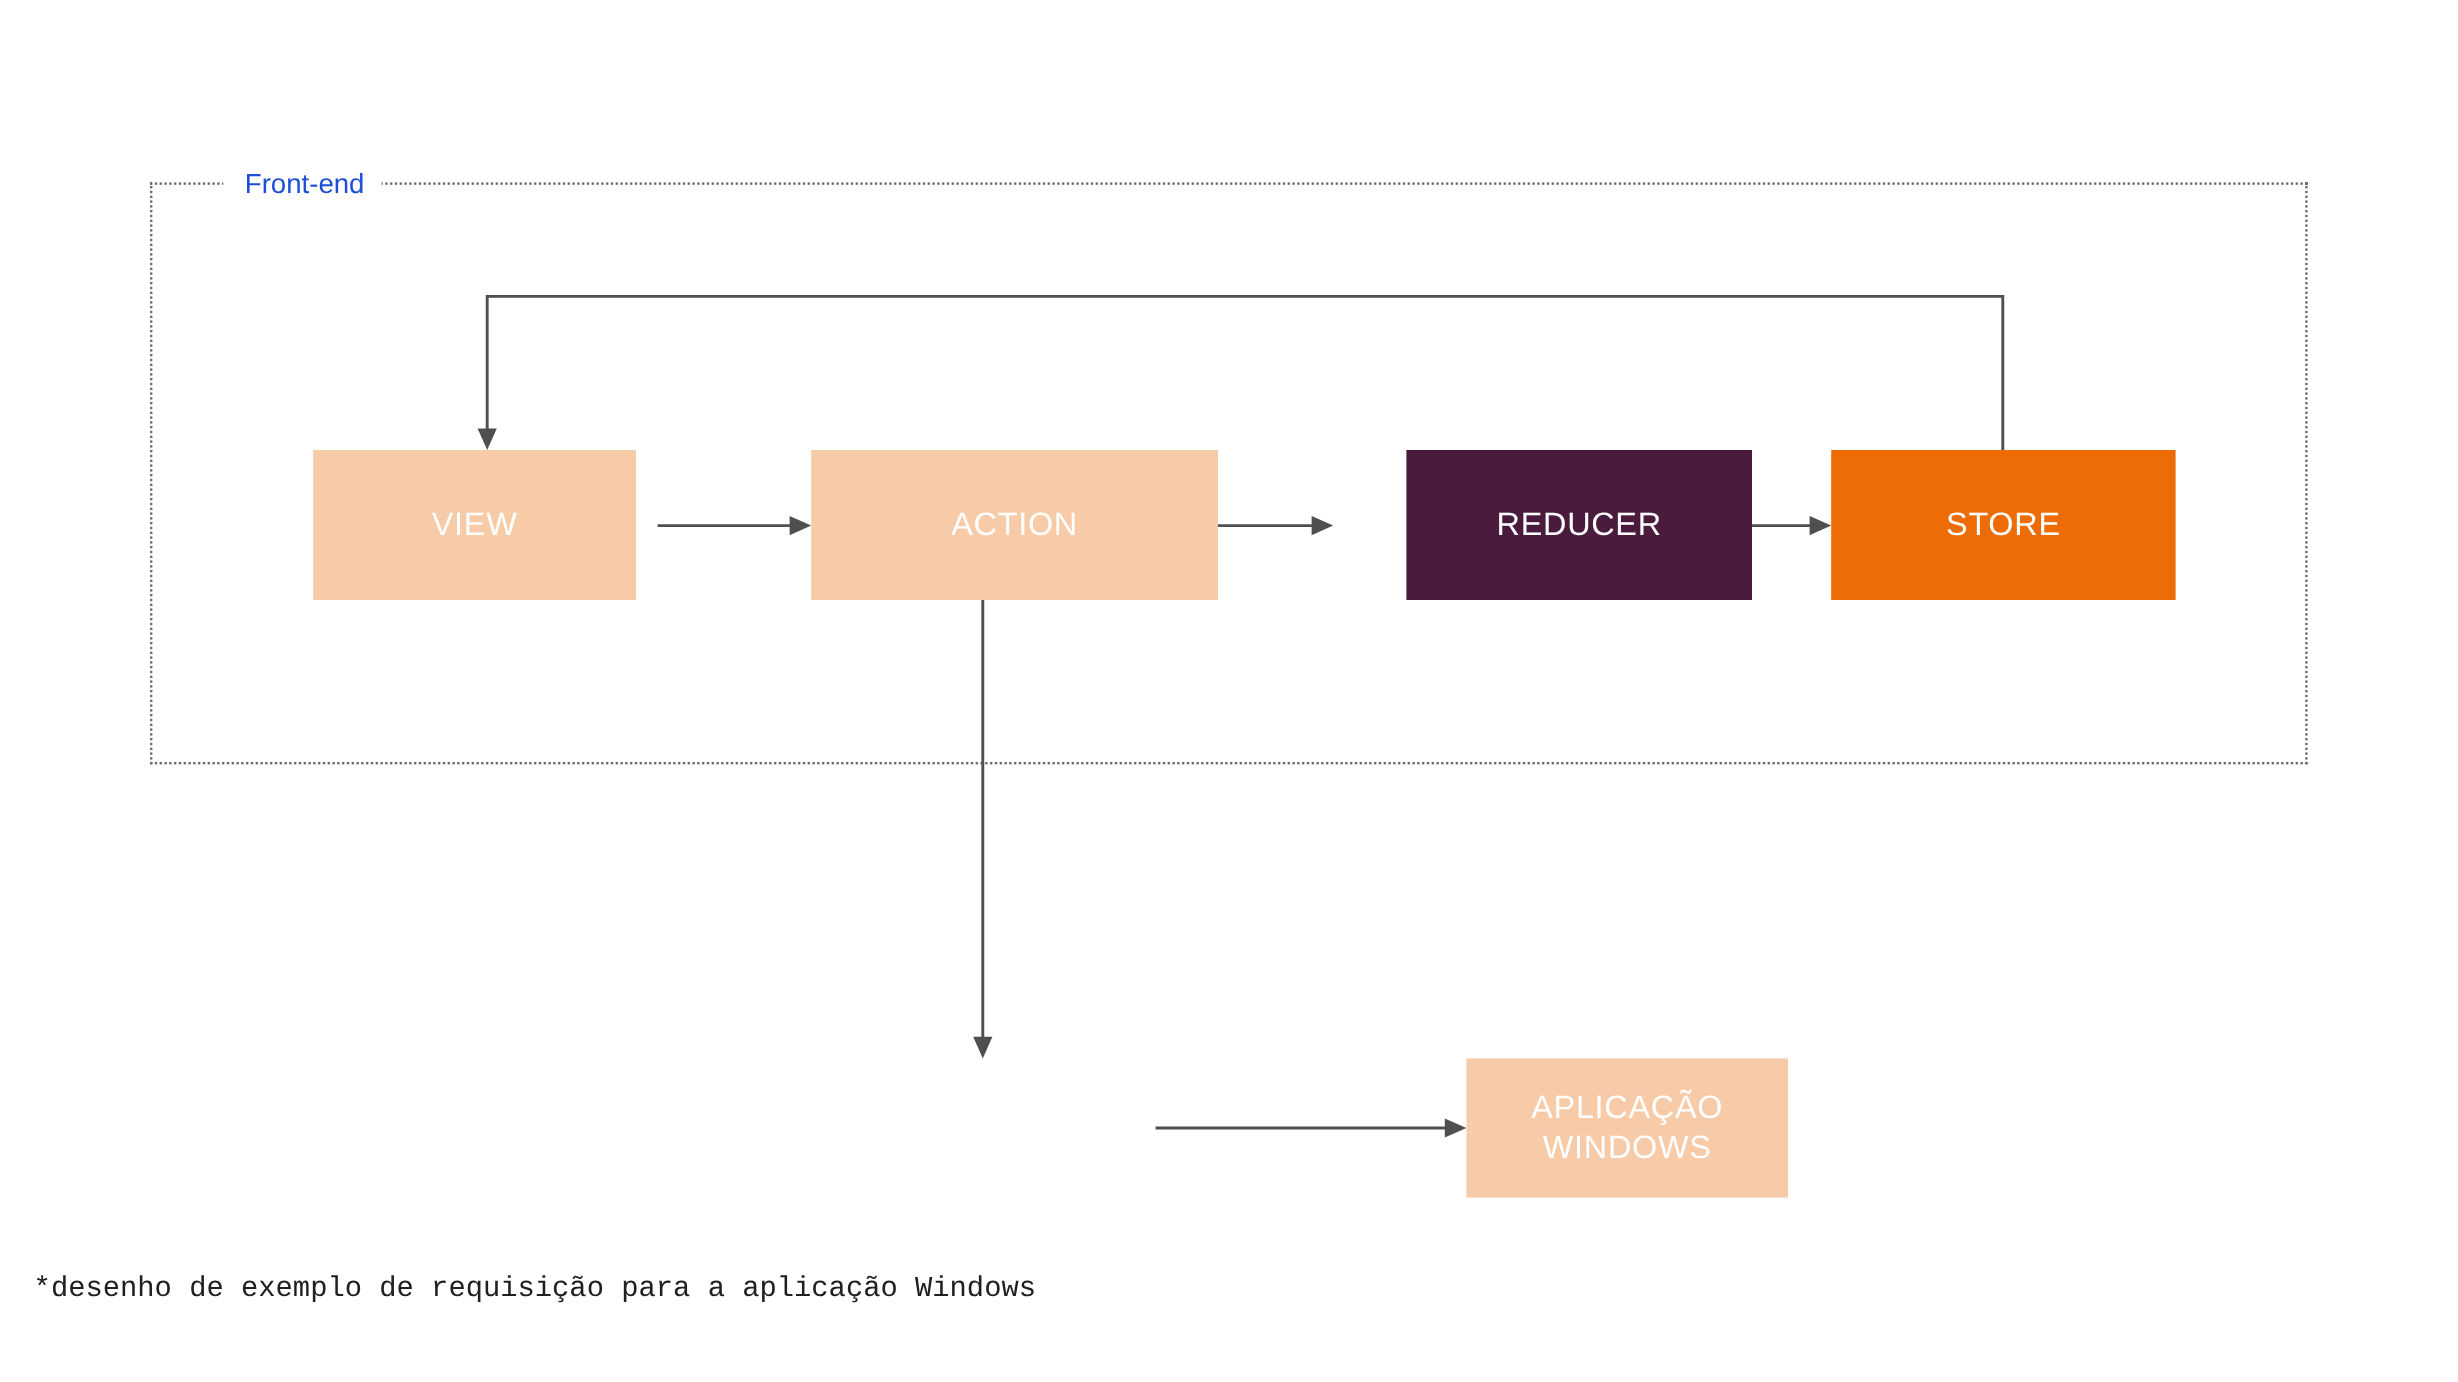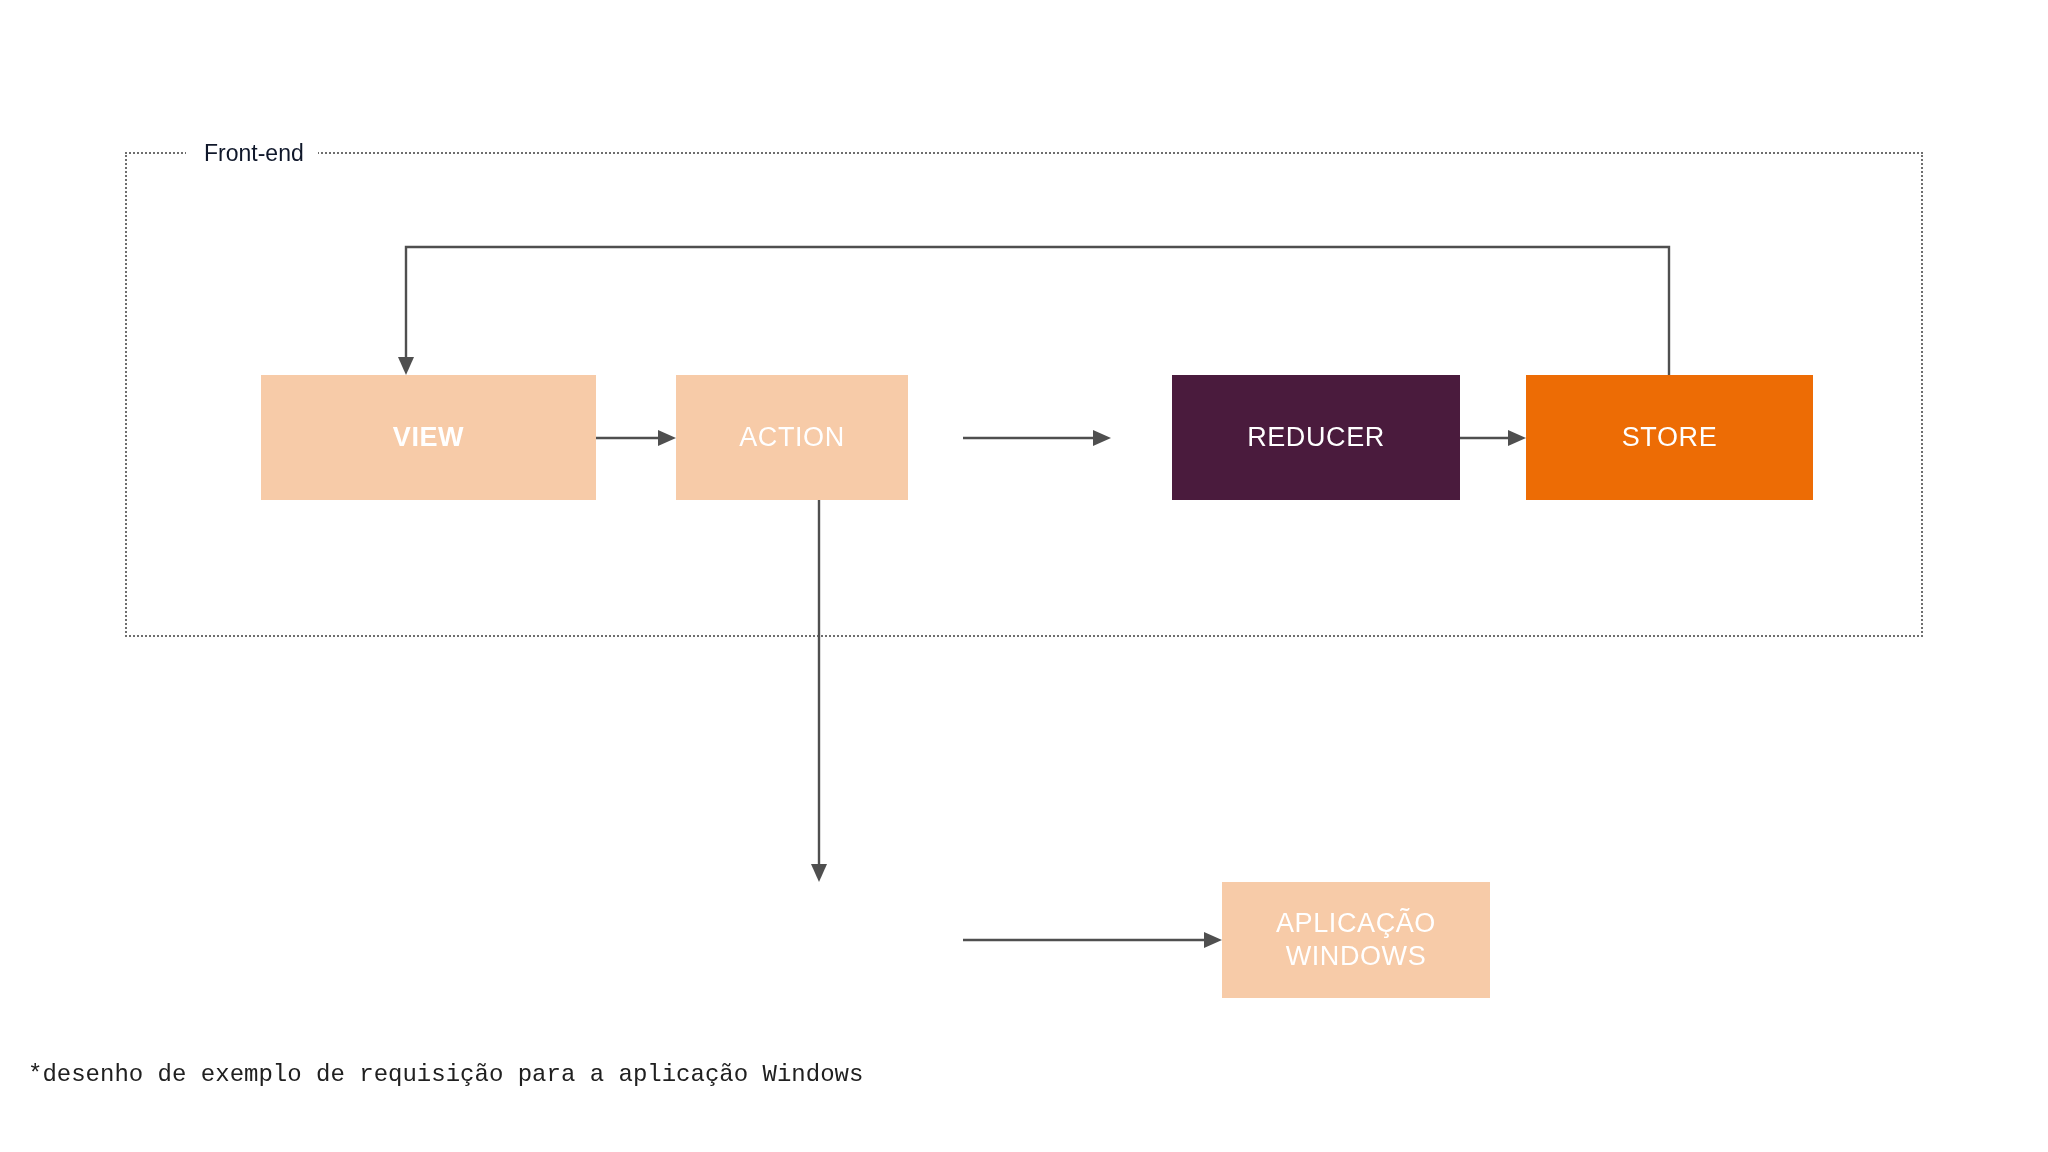--- a/index.html
+++ b/index.html
@@ -39,21 +39,21 @@
     width: 132px;
     height: 30px;
     background: #ffffff;
   }
   .group-label {
     position: absolute;
     left: 204px;
     top: 138px;
     font-size: 23px;
     line-height: 30px;
-    color: #0f172a;
+    color: #1d4ed8;
     white-space: nowrap;
     font-family: "Liberation Sans", sans-serif;
   }
 
   
   .node {
     position: absolute;
     box-sizing: border-box;
     display: flex;
     align-items: center;
@@ -63,22 +63,22 @@
     font-size: 27px;
     letter-spacing: 0.6px;
     line-height: 1.22;
     font-family: "Liberation Sans", sans-serif;
     white-space: pre-line;
   }
   .node.peach  { background: #f7cba8; }
   .node.purple { background: #4a1b3d; }
   .node.orange { background: #ed6c05; }
 
-  #node-view    { left: 261px;  top: 375px; width: 335px; height: 125px; font-weight: bold; }
-  #node-action  { left: 676px;  top: 375px; width: 232px; height: 125px; }
+  #node-view    { left: 261px;  top: 375px; width: 269px; height: 125px; }
+  #node-action  { left: 676px;  top: 375px; width: 339px; height: 125px; }
   #node-reducer { left: 1172px; top: 375px; width: 288px; height: 125px; }
   #node-store   { left: 1526px; top: 375px; width: 287px; height: 125px; }
   #node-message-handler { left: 676px;  top: 882px; width: 287px; height: 116px; }
   #node-windows-app     { left: 1222px; top: 882px; width: 268px; height: 116px; }
 
   
   #connectors {
     position: absolute;
     left: 0;
     top: 0;

